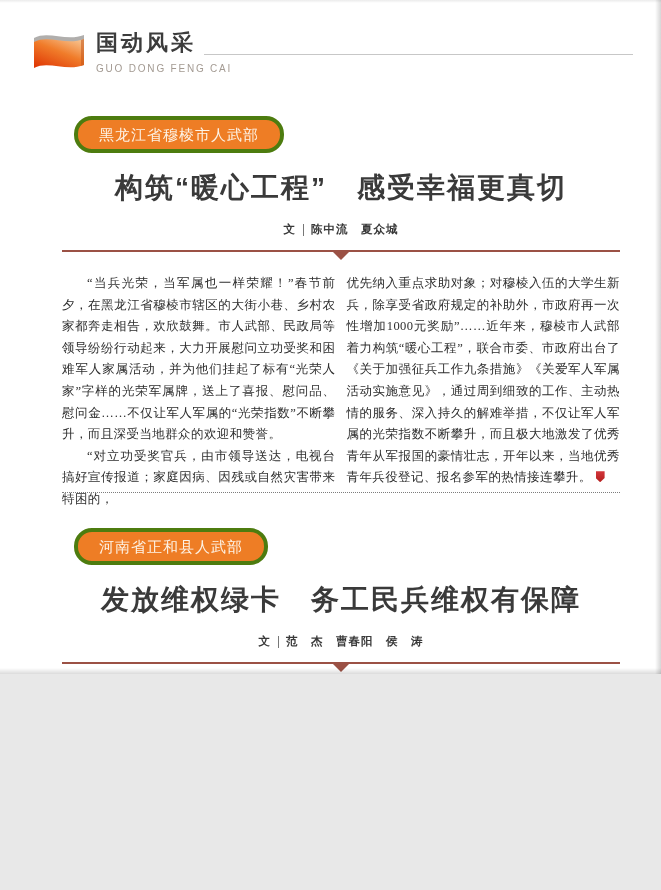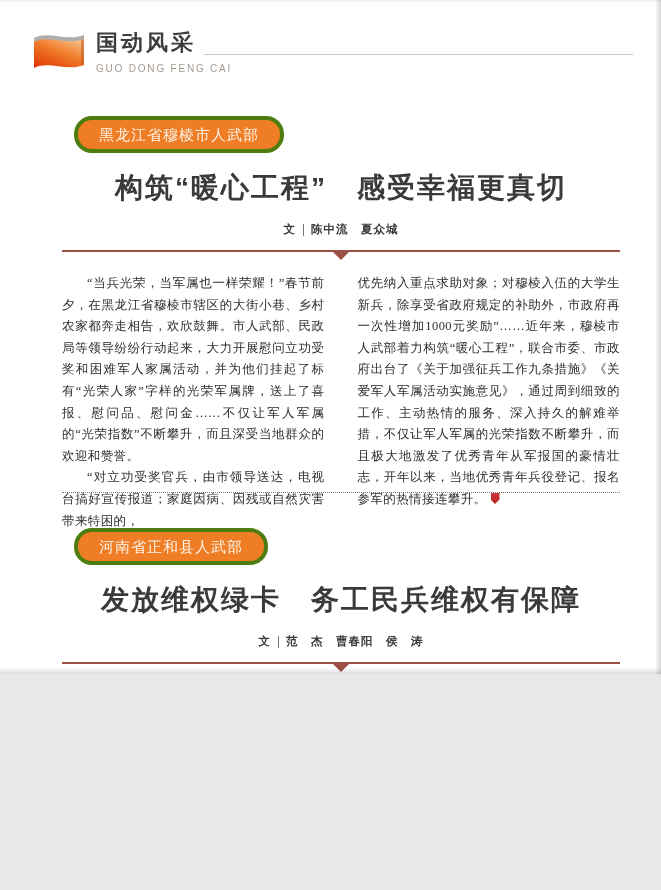--- a/index.html
+++ b/index.html
@@ -46,21 +46,21 @@
     font-family:"Liberation Serif","DejaVu Serif",serif;
     font-size:11.5px;font-weight:bold;color:#3a3a3a;letter-spacing:1px;
   }
   .byline .bar{width:1px;height:12px;background:#777;}
   .rule{height:2px;background:#9b5145;position:relative;margin-top:13px;}
   .rule .tri{
     position:absolute;left:50%;top:2px;transform:translateX(-50%);
     width:0;height:0;border-left:8px solid transparent;border-right:8px solid transparent;
     border-top:8px solid #9b5145;
   }
-  .cols{display:flex;gap:33px;margin-top:21px;}
+  .cols{display:flex;gap:11px;margin-top:21px;}
   .col{flex:1;min-width:0;}
   .col p{
     margin:0;font-family:"Liberation Serif","DejaVu Serif",serif;
     font-size:12.5px;line-height:21.6px;color:#2e2e2e;
     text-align:justify;letter-spacing:0.4px;
   }
   .col p.indent{text-indent:2em;}
   .endmark{
     display:inline-block;width:9px;height:11px;margin-left:4px;vertical-align:-1px;
     background:linear-gradient(180deg,#d3363b,#b5201f);

